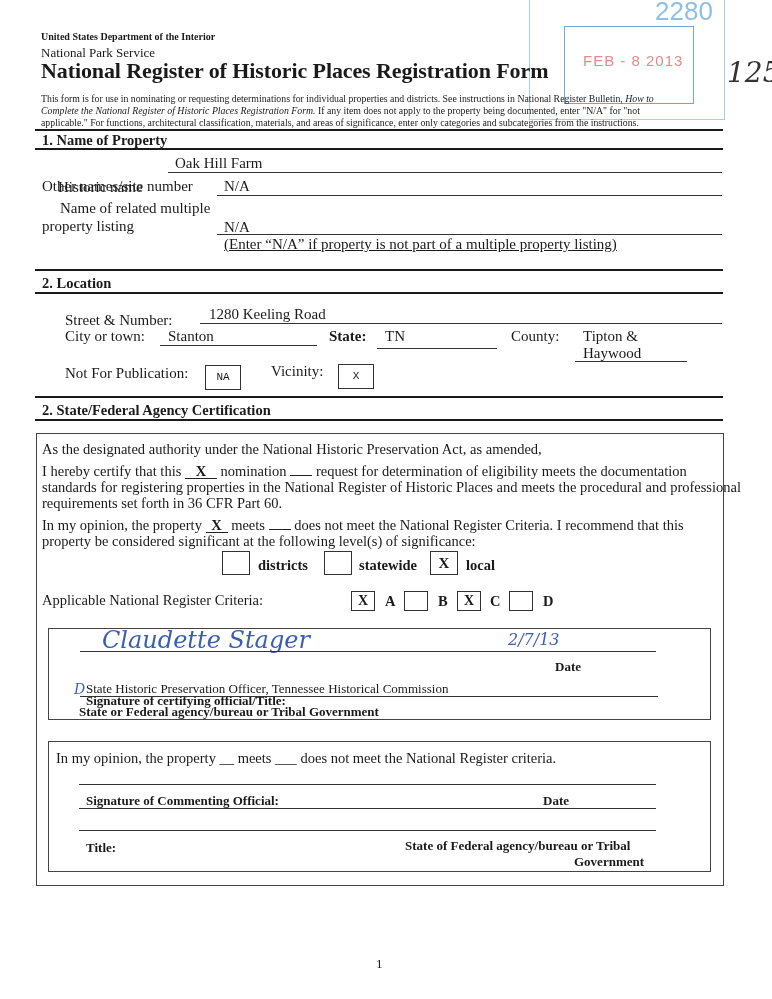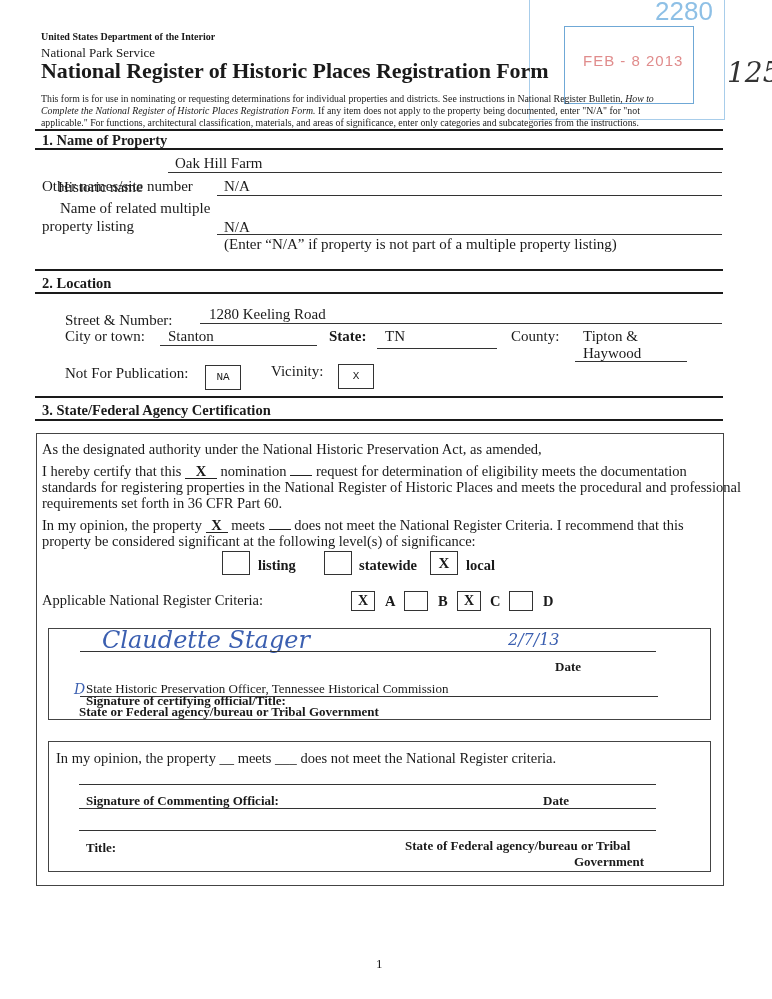--- a/index.html
+++ b/index.html
@@ -57,21 +57,21 @@
 <div class="uline" style="left:168px;top:172px;width:554px;"></div>
 
 <div class="abs f15" style="left:42px;top:178px;">Other names/site number</div>
 <div class="abs field" style="left:224px;top:178px;">N/A</div>
 <div class="uline" style="left:217px;top:195px;width:505px;"></div>
 
 <div class="abs f15" style="left:32px;top:200px;margin-left:28px;">Name of related multiple</div>
 <div class="abs f15" style="left:42px;top:218px;">property listing</div>
 <div class="abs field" style="left:224px;top:219px;">N/A</div>
 <div class="uline" style="left:217px;top:234px;width:505px;"></div>
-<div class="abs f15" style="left:224px;top:236px;">(Enter “N/A” if property is not part of a multiple property listing)</div>
+<div class="abs f15" style="left:224px;top:236px;text-decoration:underline;">(Enter “N/A” if property is not part of a multiple property listing)</div>
 
 <div class="hr" style="left:35px;top:269px;width:688px;height:2px;"></div>
 
 <div class="abs b f14" style="left:42px;top:275px;">2.  Location</div>
 <div class="hr" style="left:35px;top:292px;width:688px;height:2px;"></div>
 
 <div class="abs f15" style="left:65px;top:312px;">Street &amp; Number:</div>
 <div class="abs field" style="left:209px;top:306px;">1280 Keeling Road</div>
 <div class="uline" style="left:200px;top:323px;width:522px;"></div>
 
@@ -88,40 +88,40 @@
 <div class="abs field" style="left:583px;top:345px;">Haywood</div>
 <div class="uline" style="left:575px;top:361px;width:112px;"></div>
 
 <div class="abs f15" style="left:65px;top:365px;">Not For Publication:</div>
 <div class="mono-box" style="left:205px;top:365px;">NA</div>
 <div class="abs f15" style="left:271px;top:363px;">Vicinity:</div>
 <div class="mono-box" style="left:338px;top:364px;">X</div>
 
 <div class="hr" style="left:35px;top:396px;width:688px;height:2px;"></div>
 
-<div class="abs b f14" style="left:42px;top:402px;">3.  State/Federal Agency Certification</div>
+<div class="abs b f14" style="left:42px;top:402px;">2.  State/Federal Agency Certification</div>
 <div class="hr" style="left:35px;top:419px;width:688px;height:2px;"></div>
 
 <div class="box" style="left:36px;top:433px;width:688px;height:453px;"></div>
 
 <div class="abs f14" style="left:42px;top:441px;">As the designated authority under the National Historic Preservation Act, as amended,</div>
 
 <div class="abs f14" style="left:42px;top:463px;">
   <span>I hereby certify that this </span><span class="b" style="display:inline-block;width:32px;text-align:center;border-bottom:1px solid #222;line-height:14px;">X</span><span> nomination </span><span style="display:inline-block;width:22px;border-bottom:1px solid #222;line-height:14px;"></span><span> request for determination of eligibility meets the documentation</span>
 </div>
 <div class="abs f14" style="left:42px;top:479px;">standards for registering properties in the National Register of Historic Places and meets the procedural and professional</div>
 <div class="abs f14" style="left:42px;top:495px;">requirements set forth in 36 CFR Part 60.</div>
 
 <div class="abs f14" style="left:42px;top:517px;">
   <span>In my opinion, the property </span><span class="b" style="display:inline-block;width:22px;text-align:center;border-bottom:1px solid #222;line-height:14px;">X</span><span> meets </span><span style="display:inline-block;width:22px;border-bottom:1px solid #222;line-height:14px;"></span><span> does not meet the National Register Criteria.  I recommend that this</span>
 </div>
 <div class="abs f14" style="left:42px;top:533px;">property be considered significant at the following  level(s) of significance:</div>
 
 <div class="chk" style="left:222px;top:551px;"></div>
-<div class="abs b f14" style="left:258px;top:557px;">listing</div>
+<div class="abs b f14" style="left:258px;top:557px;">districts</div>
 <div class="chk" style="left:324px;top:551px;"></div>
 <div class="abs b f14" style="left:359px;top:557px;">statewide</div>
 <div class="chk" style="left:430px;top:551px;">X</div>
 <div class="abs b f14" style="left:466px;top:557px;">local</div>
 
 <div class="abs f14" style="left:42px;top:592px;text-align:right;">Applicable National Register Criteria:</div>
 <div class="chk-sm" style="left:351px;top:591px;">X</div>
 <div class="abs b f14" style="left:385px;top:593px;">A</div>
 <div class="chk-sm" style="left:404px;top:591px;"></div>
 <div class="abs b f14" style="left:438px;top:593px;">B</div>

